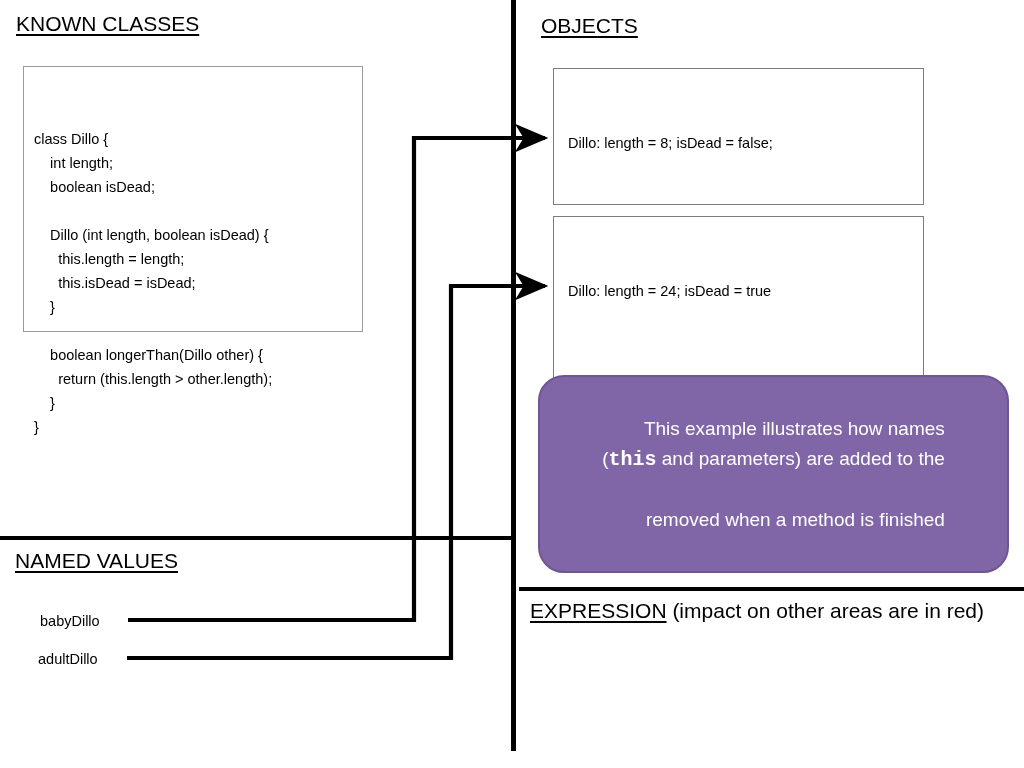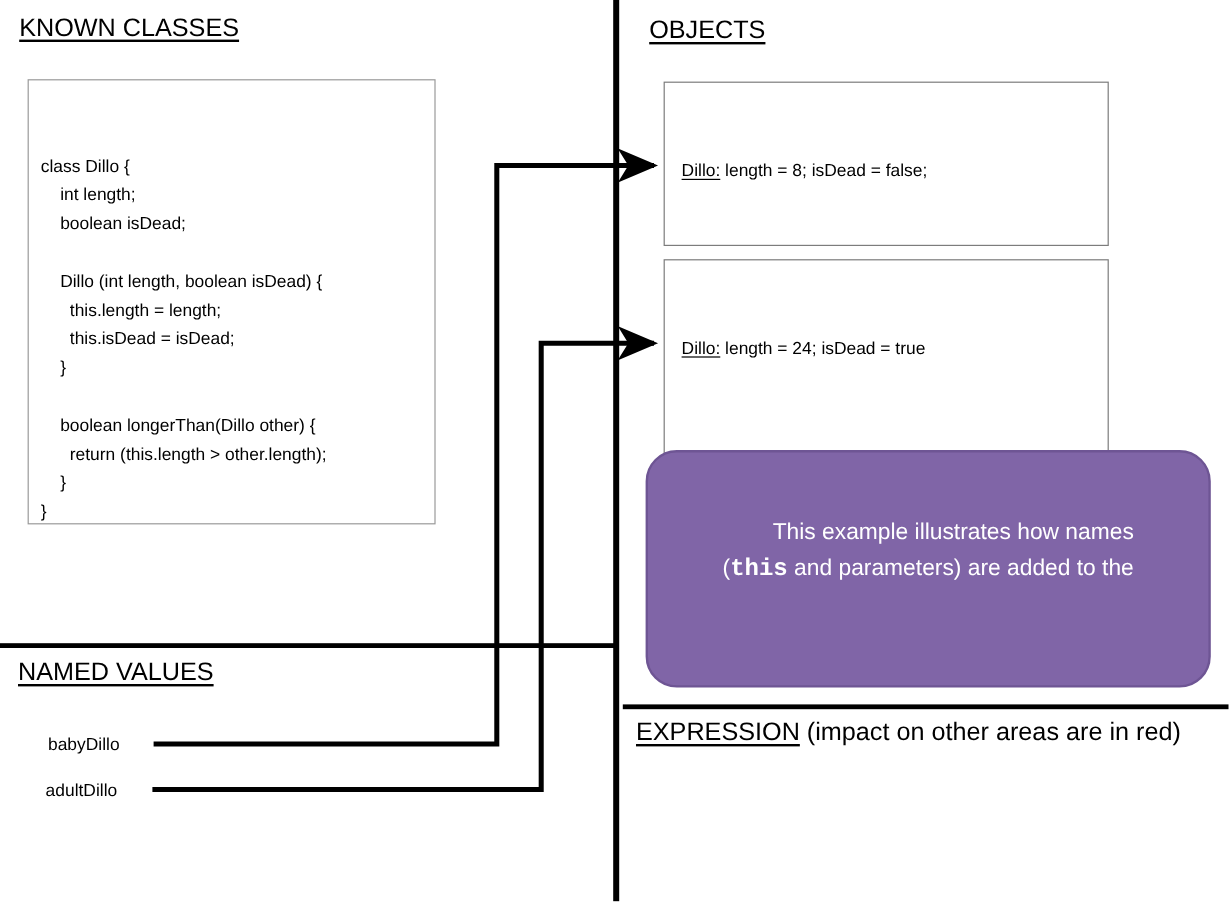--- a/index.html
+++ b/index.html
@@ -66,21 +66,20 @@
     background: #ffffff;
     font-size: 14.5px;
     line-height: 24px;
     color: #000;
   }
   .objbox .pad {
     padding: 14px 0 0 14px;
     white-space: pre;
   }
   .objbox .label {
-    text-decoration: underline;
     text-underline-offset: 2px;
   }
 
   
   .nv-label {
     position: absolute;
     font-size: 14.5px;
     line-height: 1;
     white-space: nowrap;
     color: #000;
@@ -120,21 +119,21 @@
 </style>
 </head>
 <body>
 
 <div id="slide">
 
   <div class="heading" style="left:16px; top:13px;">
     <span class="u">KNOWN CLASSES</span>
   </div>
 
-  <div class="codebox" style="left:23px; top:66px; width:340px; height:371px;">
+  <div class="codebox" style="left:23px; top:66px; width:340px; height:266px;">
     <div class="pad">class Dillo {
     int length;
     boolean isDead;
 
     Dillo (int length, boolean isDead) {
       this.length = length;
       this.isDead = isDead;
     }
 
     boolean longerThan(Dillo other) {
@@ -165,20 +164,21 @@
      return (this.length &gt; other.length);
   }</div>
     </div>
   </div>
 
   <div class="callout" style="left:538px; top:375px; width:471px; height:198px;text-align:right;">
     <div>
       <span>This example illustrates how names</span><br>
       <span>(</span><span class="mono">this</span><span> and parameters) are added to the</span><br>
       <br>
+      <span>removed when a method is finished</span>
     </div>
   </div>
 
   <div class="rule-h" style="left:0px; top:536px; width:513px; height:4px;"></div>
 
   <div class="heading" style="left:15px; top:550px;text-align:center;">
     <span class="u">NAMED VALUES</span>
   </div>
 
   <div class="nv-label" style="left:40px; top:614px;">

